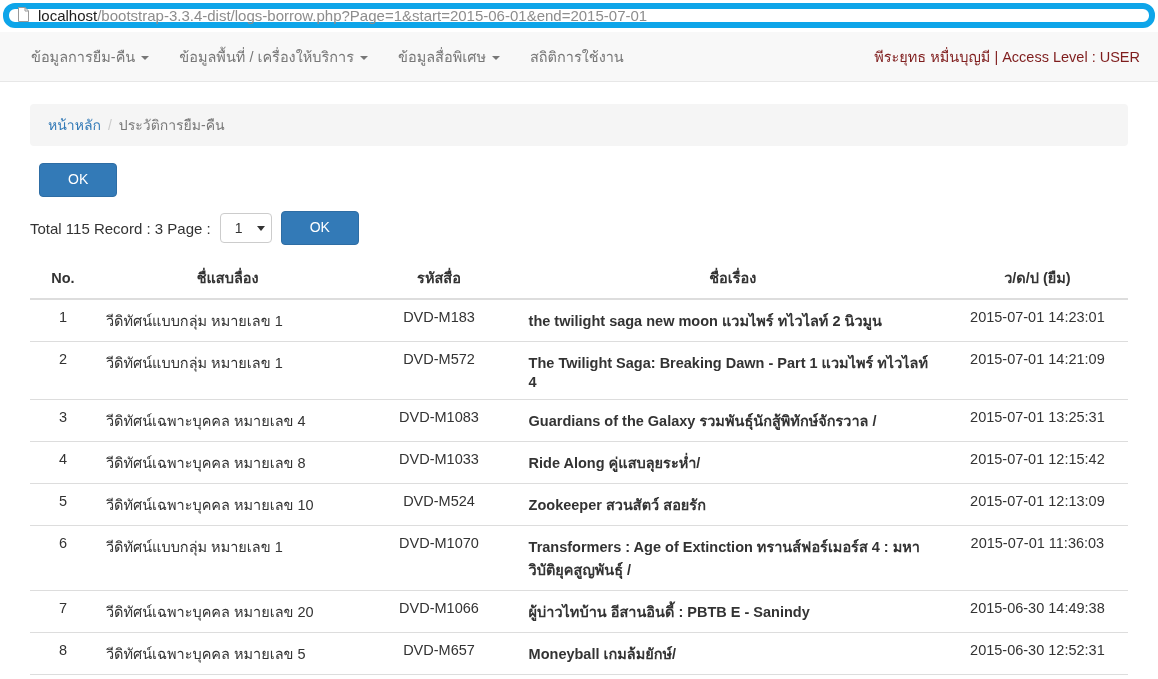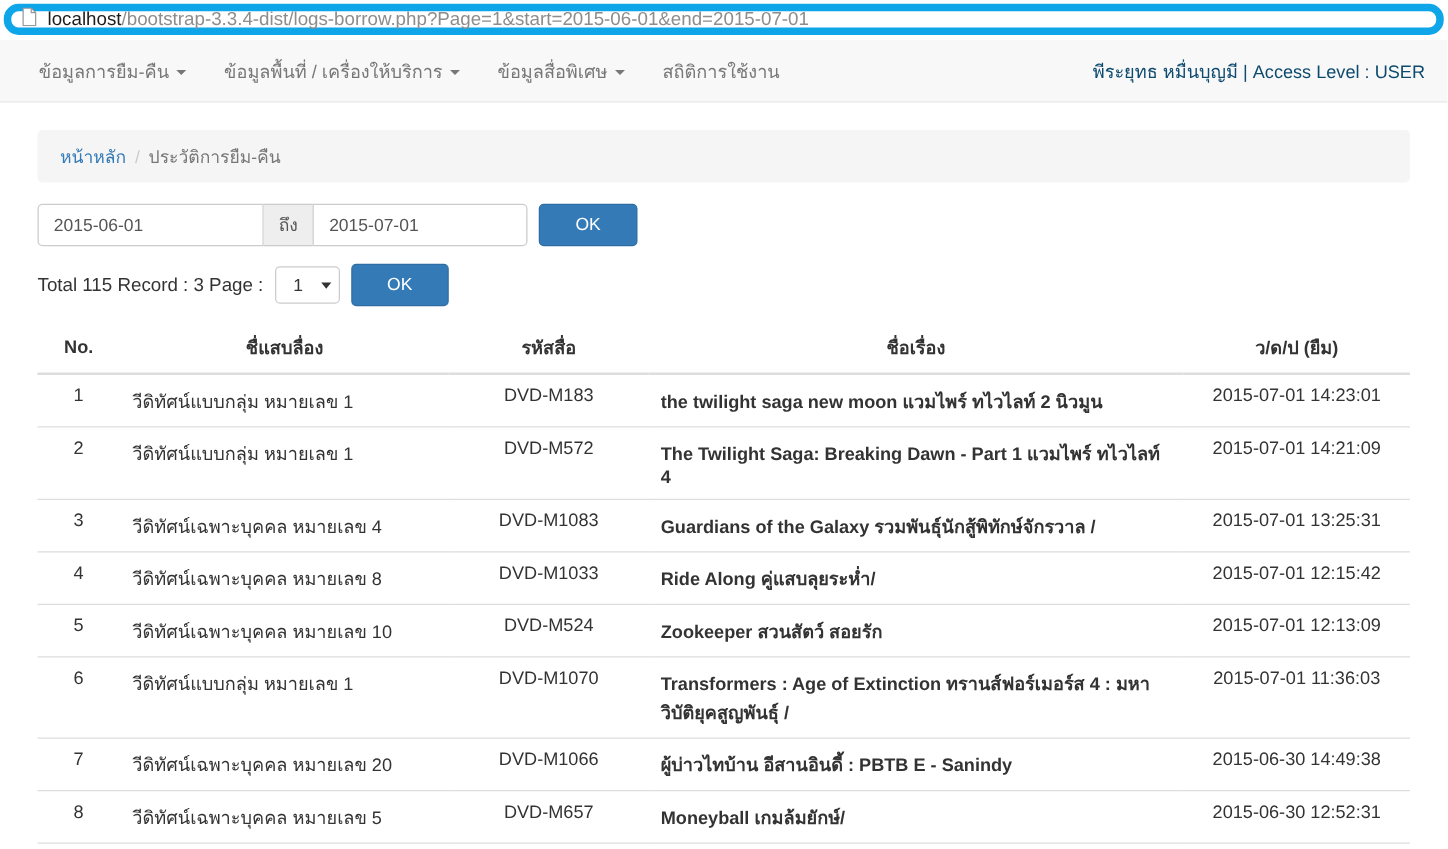--- a/index.html
+++ b/index.html
@@ -32,21 +32,21 @@
   .nav-item {
     color: #777; padding: 0 15px; display: flex; align-items: center;
     gap: 6px; cursor: pointer; white-space: nowrap; font-size: 14.5px;
   }
   .caret {
     display: inline-block; width: 0; height: 0;
     border-top: 4px solid #777;
     border-left: 4px solid transparent; border-right: 4px solid transparent;
     margin-top: 2px;
   }
-  .navbar-text { color: #0c4a6e; display: flex; align-items: center; font-size: 14.5px; }
+  .navbar-text { color: #7f1d1d; display: flex; align-items: center; font-size: 14.5px; }
   
   .container { padding: 0 30px; }
   
   .breadcrumb {
     background: #f5f5f5; border-radius: 4px;
     padding: 10px 18px; margin: 22px 0 17px 0;
     list-style: none; display: flex; align-items: center; color: #777;
   }
   .breadcrumb a { color: #337ab7; text-decoration: none; cursor: pointer; }
   .breadcrumb .sep { color: #ccc; padding: 0 7px; }
@@ -135,25 +135,20 @@
 
 <div class="container">
 
   <ol class="breadcrumb">
     <li><a>หน้าหลัก</a></li>
     <li class="sep">/</li>
     <li class="active">ประวัติการยืม-คืน</li>
   </ol>
 
   <div class="filter-row">
-    <div class="input-group">
-      <input class="form-control date-start" value="2015-06-01" style="">
-      <span class="input-addon">ถึง</span>
-      <input class="form-control date-end" value="2015-07-01" style="">
-    </div>
     <button class="btn btn-primary filter-ok">OK</button>
   </div>
 
   <div class="total-row">
     <span>Total 115 Record : 3 Page :</span>
     <span class="select-wrap">
       <select class="page-select">
         <option>1</option>
       </select>
       <span class="select-arrow"></span>

